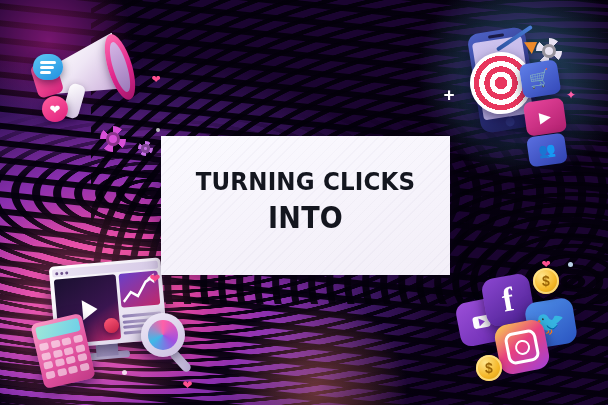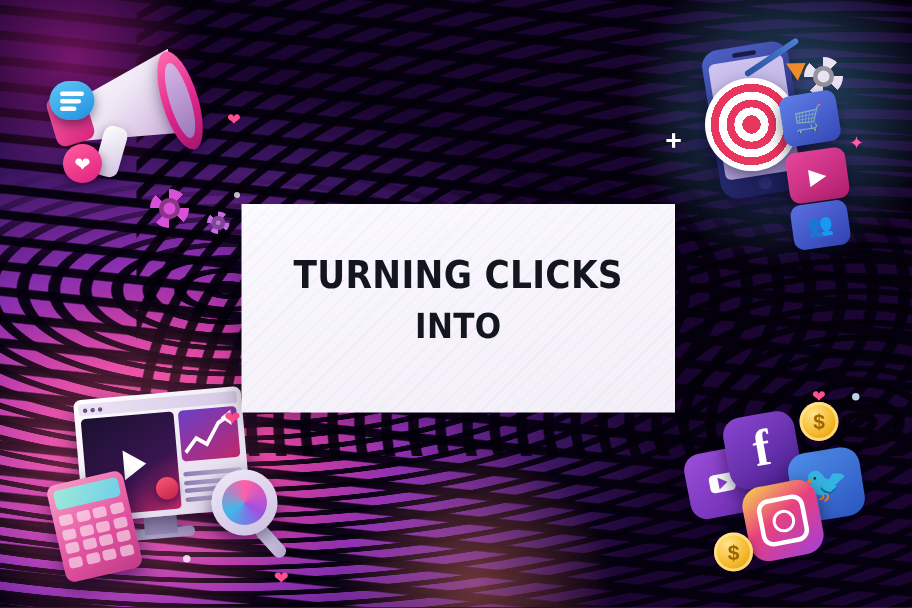--- a/index.html
+++ b/index.html
@@ -55,21 +55,21 @@
     box-shadow:0 3px 16px rgba(20,0,40,.38);
     display:flex;flex-direction:column;align-items:center;justify-content:center;
   }
   .hl{
     color:#14161f;font-weight:900;letter-spacing:.2px;
     line-height:1.0;text-align:center;white-space:nowrap;
     font-family:"DejaVu Sans","Liberation Sans",sans-serif;
     font-stretch:condensed;
   }
   .hl1{font-size:25.5px;margin-bottom:9px;}
-  .hl2{font-size:23px;margin-bottom:9px;text-align:right;}
+  .hl2{font-size:30px;margin-bottom:9px;text-align:right;}
   .hl3{font-size:24px;}
 
   
   .obj{position:absolute;}
   .tile{position:absolute;border-radius:9px;box-shadow:0 5px 12px rgba(10,0,30,.55);
         display:flex;align-items:center;justify-content:center;color:#fff;}
   .coin{position:absolute;border-radius:50%;
     background:radial-gradient(circle at 35% 30%,#ffe489,#f5b728 55%,#d08e0c 100%);
     box-shadow:0 3px 7px rgba(20,0,30,.5), inset 0 0 0 2px rgba(255,232,150,.75);
     color:#9a6405;font-weight:900;display:flex;align-items:center;justify-content:center;}

